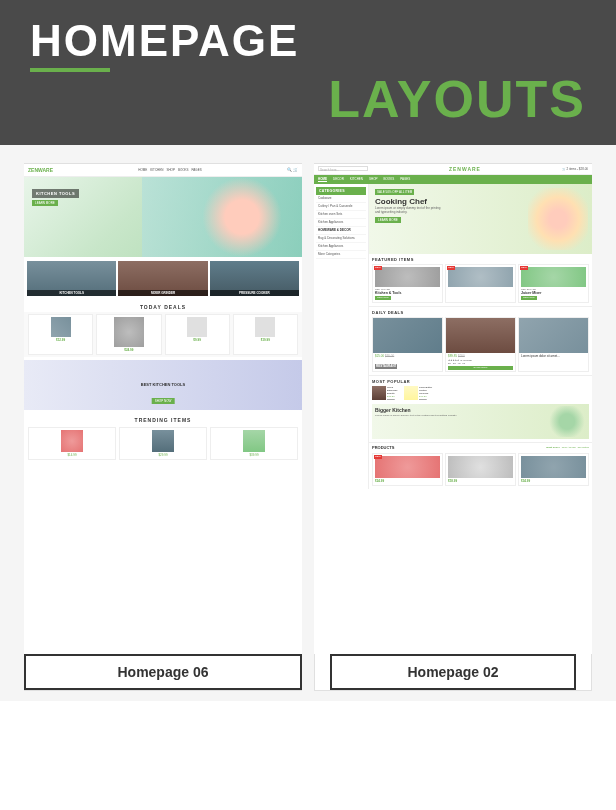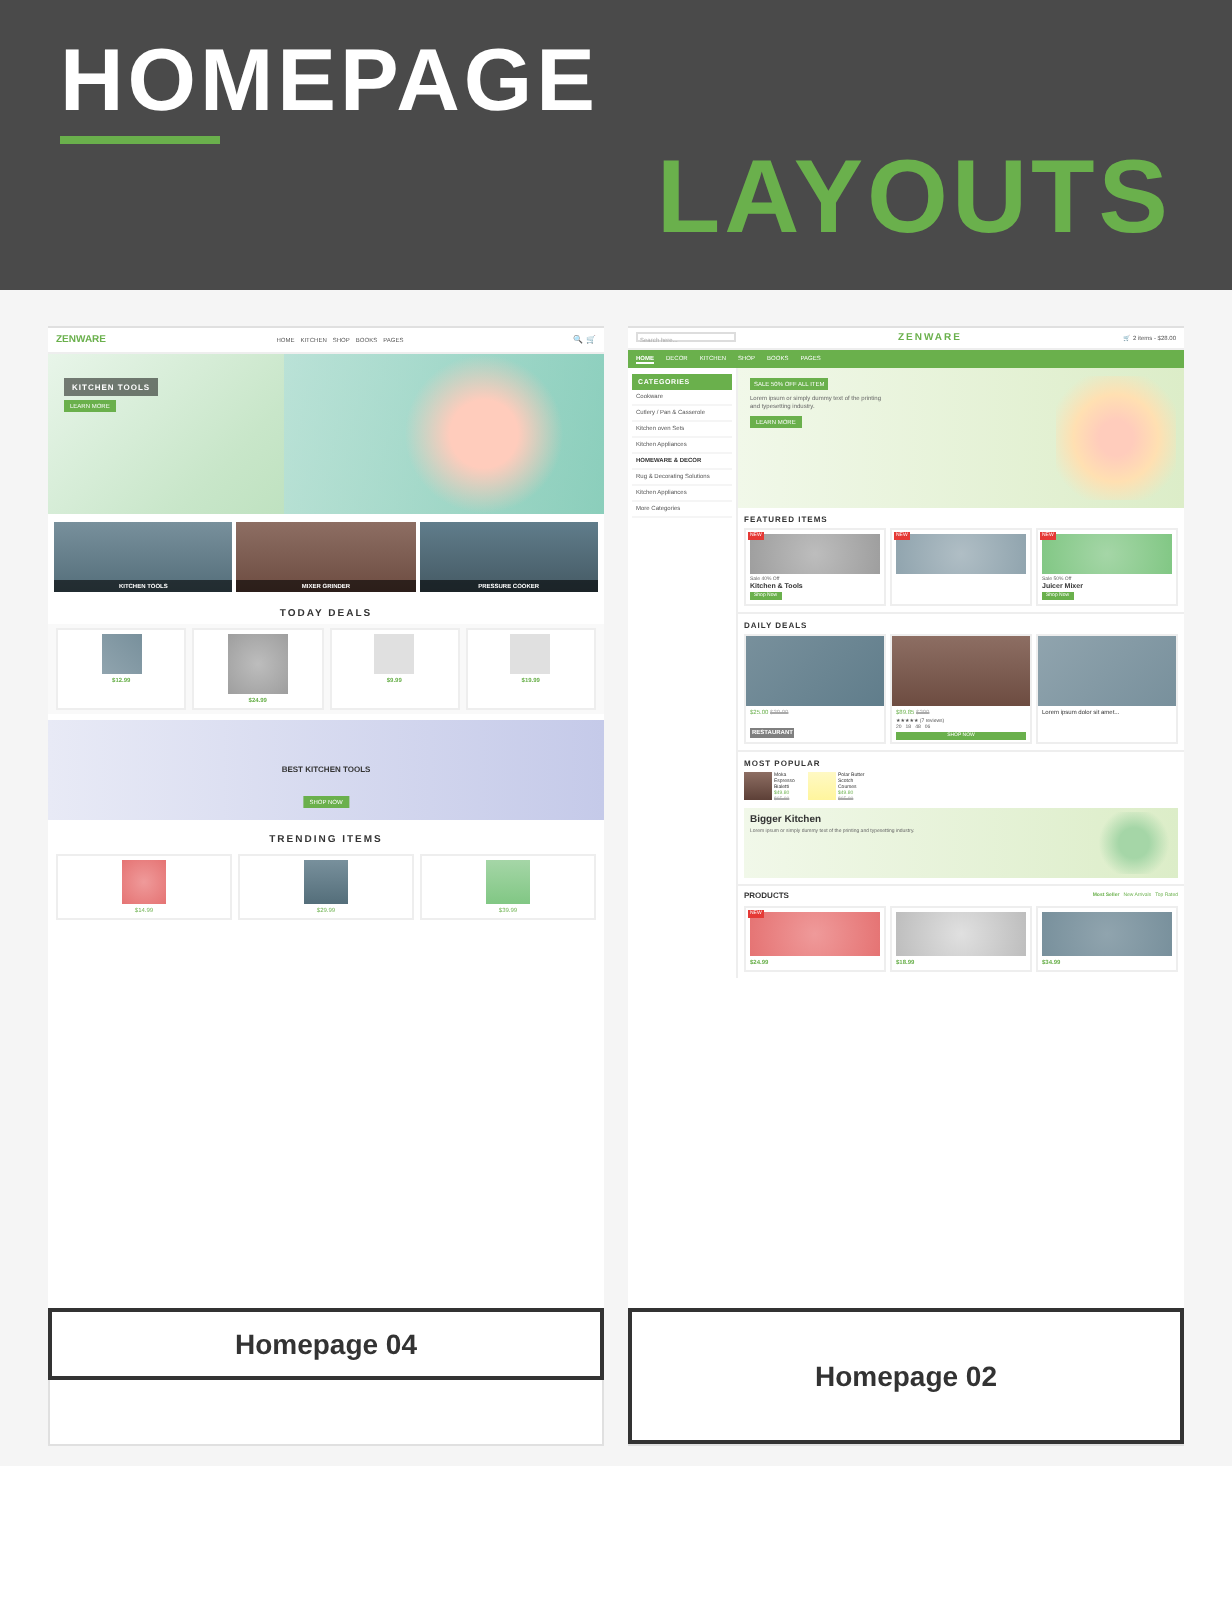--- a/index.html
+++ b/index.html
@@ -636,21 +636,21 @@
           </div>
           <div class="hp01-trend-item">
             <div class="hp01-trend-img juicer"></div>
             <div style="font-size:3px;color:#6ab04c">$39.99</div>
           </div>
         </div>
 
       </div>
     </div>
 
-    <div class="label-box" style="width:278px;border:2px solid #333;text-align:center;padding:8px 0;font-size:14px;font-weight:bold;color:#333;background:#fff;">Homepage 04</div>
+    <div class="label-box" style="width:278px;border:2px solid #333;text-align:center;padding:8px 0;font-size:14px;font-weight:bold;color:#333;background:#fff;">Homepage 06</div>
   </div>
 
   <div class="preview-card">
     <div class="preview-screenshot">
       <div class="hp02">
 
         <div class="hp02-header">
           <div style="display:flex;align-items:center;gap:2px;">
             <div class="hp02-search" style="font-size:3px;color:#aaa;padding:1px;">Search here...</div>
           </div>
@@ -678,20 +678,21 @@
             <div class="hp02-sidebar-item" style="font-weight:bold;color:#333;">HOMEWARE &amp; DECOR</div>
             <div class="hp02-sidebar-item">Rug &amp; Decorating Solutions</div>
             <div class="hp02-sidebar-item">Kitchen Appliances</div>
             <div class="hp02-sidebar-item">More Categories</div>
           </div>
 
           <div class="hp02-main">
 
             <div class="hp02-hero">
               <div class="hp02-hero-badge">SALE 50% OFF ALL ITEM</div>
+              <div class="hp02-hero-title">Cooking Chef</div>
               <div class="hp02-hero-sub">Lorem ipsum or simply dummy text of the printing and typesetting industry.</div>
               <div class="hp02-hero-btn">LEARN MORE</div>
               <div class="hp02-hero-family"></div>
             </div>
 
             <div class="hp02-featured-header">FEATURED ITEMS</div>
             <div class="hp02-featured-items">
               <div class="hp02-feat-item">
                 <div class="hp02-feat-badge">NEW</div>
                 <div class="hp02-feat-img pans"></div>
@@ -782,16 +783,16 @@
                 <div class="hp02-prod-img blender2"></div>
                 <div class="hp02-prod-price">$34.99</div>
               </div>
             </div>
 
           </div>
         </div>
       </div>
     </div>
 
-    <div class="label-box" style="width:278px;border:2px solid #333;text-align:center;padding:24px 0;font-size:14px;font-weight:bold;color:#333;background:#fff;">Homepage 02</div>
+    <div class="label-box" style="width:246px;border:2px solid #333;text-align:center;padding:8px 0;font-size:14px;font-weight:bold;color:#333;background:#fff;">Homepage 02</div>
   </div>
 
 </div>
 
 </body></html>

